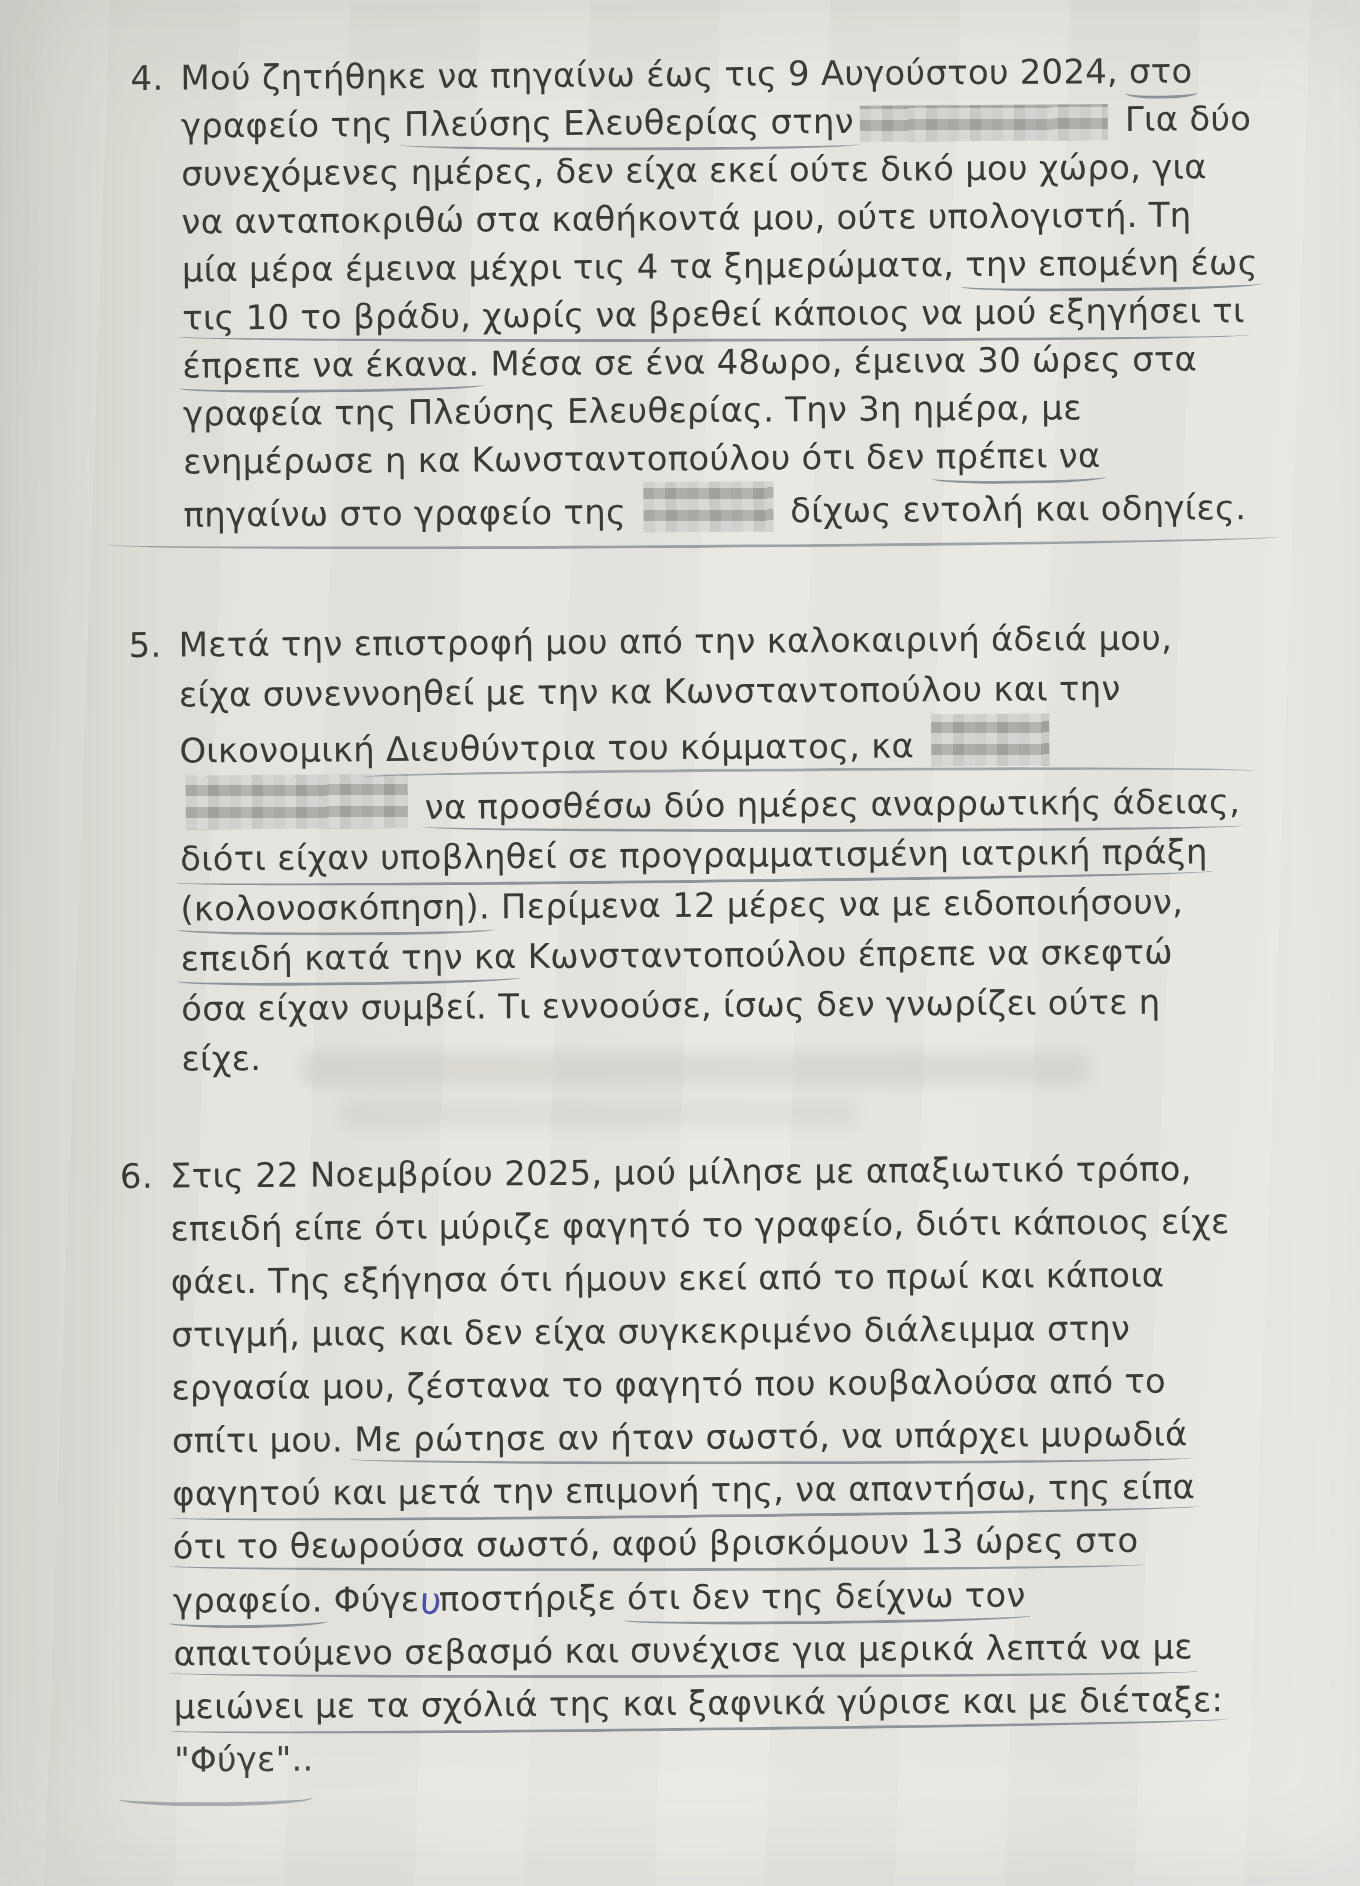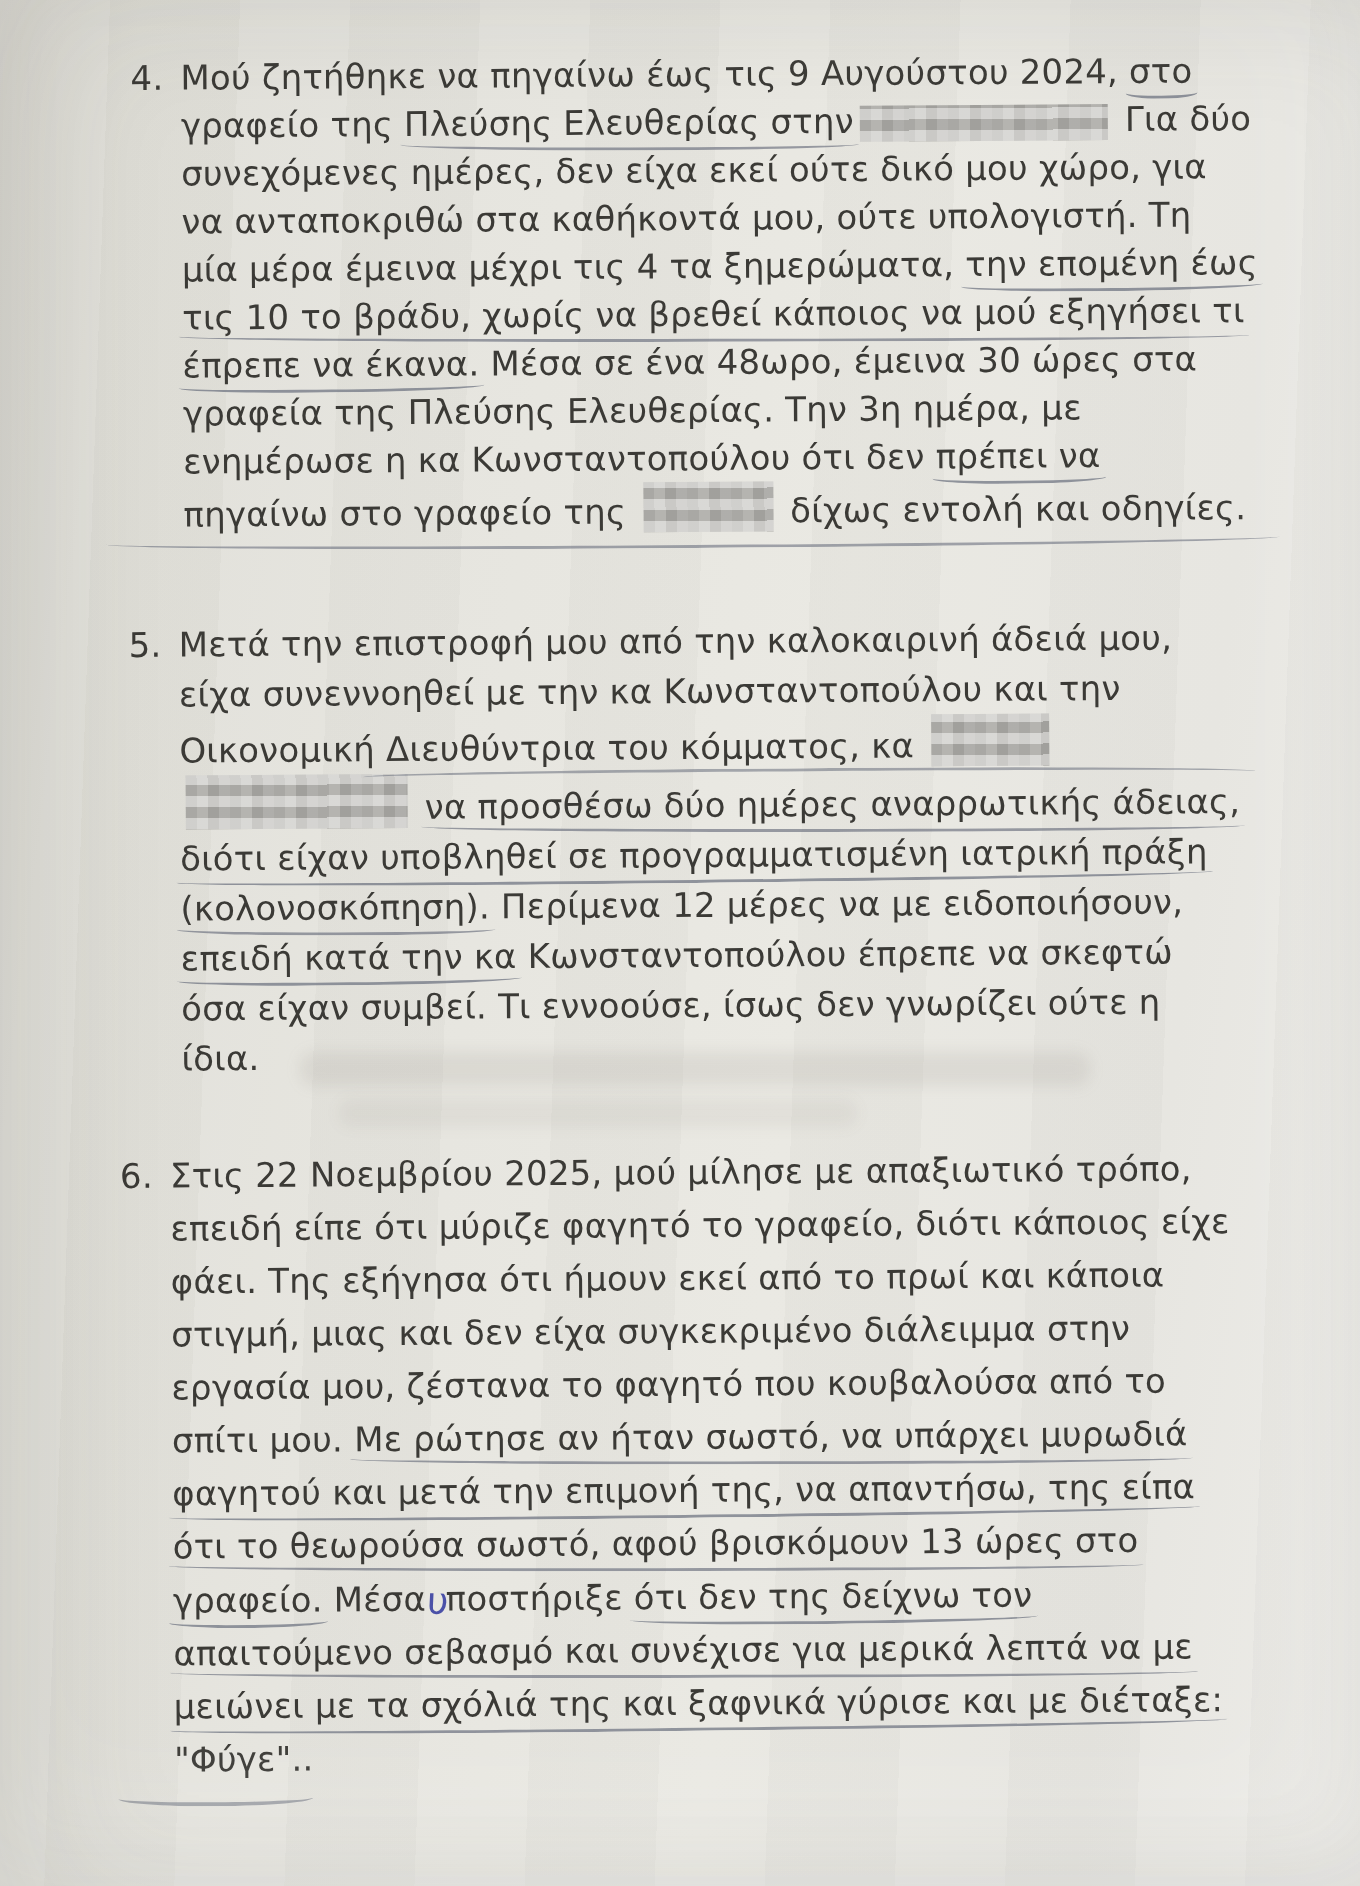--- a/index.html
+++ b/index.html
@@ -99,31 +99,31 @@
     <div class="para p-1">
       <span class="num">5.</span>
       <div class="line"><span class="">Μετά την επιστροφή μου από την καλοκαιρινή άδειά μου,</span></div>
       <div class="line"><span class="">είχα συνεννοηθεί με την κα Κωνσταντοπούλου και την</span></div>
       <div class="line"><span class="">Οικονομική Διευθύντρια του κόμματος, κα </span><span class="redact" style="width: 118px; height: 52px;"></span></div>
       <div class="line"><span class="redact" style="width: 222px; height: 54px;"></span><span class=""> </span><span class="ul">να προσθέσω δύο ημέρες αναρρωτικής άδειας,</span><span class="stroke rule-top"></span></div>
       <div class="line"><span class="ul">διότι είχαν υποβληθεί σε προγραμματισμένη ιατρική πράξη</span></div>
       <div class="line"><span class="ul">(κολονοσκόπηση).</span><span class=""> Περίμενα 12 μέρες να με ειδοποιήσουν,</span></div>
       <div class="line"><span class="ul">επειδή κατά την κα</span><span class=""> Κωνσταντοπούλου έπρεπε να σκεφτώ</span></div>
       <div class="line"><span class="">όσα είχαν συμβεί. Τι εννοούσε, ίσως δεν γνωρίζει ούτε η</span></div>
-      <div class="line"><span class="">ίδια.</span></div>
+      <div class="line"><span class="">είχε.</span></div>
     </div>
     <div class="para p-2">
       <span class="num">6.</span>
       <div class="line"><span class="">Στις 22 Νοεμβρίου 2025, μού μίλησε με απαξιωτικό τρόπο,</span></div>
       <div class="line"><span class="">επειδή είπε ότι μύριζε φαγητό το γραφείο, διότι κάποιος είχε</span></div>
       <div class="line"><span class="">φάει. Της εξήγησα ότι ήμουν εκεί από το πρωί και κάποια</span></div>
       <div class="line"><span class="">στιγμή, μιας και δεν είχα συγκεκριμένο διάλειμμα στην</span></div>
       <div class="line"><span class="">εργασία μου, ζέστανα το φαγητό που κουβαλούσα από το</span></div>
       <div class="line"><span class="">σπίτι μου. </span><span class="ul">Με ρώτησε αν ήταν σωστό, να υπάρχει μυρωδιά</span></div>
       <div class="line"><span class="ul">φαγητού και μετά την επιμονή της, να απαντήσω, της είπα</span></div>
       <div class="line"><span class="ul">ότι το θεωρούσα σωστό, αφού βρισκόμουν 13 ώρες στο</span></div>
-      <div class="line"><span class="ul">γραφείο.</span><span class=""> Μέσα</span><span class=" pen">υ</span><span class="">ποστήριξε </span><span class="ul">ότι δεν της δείχνω τον</span></div>
+      <div class="line"><span class="ul">γραφείο.</span><span class=""> Φύγε</span><span class=" pen">υ</span><span class="">ποστήριξε </span><span class="ul">ότι δεν της δείχνω τον</span></div>
       <div class="line"><span class="ul">απαιτούμενο σεβασμό και συνέχισε για μερικά λεπτά να με</span></div>
       <div class="line"><span class="ul">μειώνει με τα σχόλιά της και ξαφνικά γύρισε και με διέταξε:</span></div>
       <div class="line"><span class="">"Φύγε"..</span><span class="stroke rule-short"></span></div>
     </div>
   </div>
 <div class="vignette"></div>
 
 </body></html>

